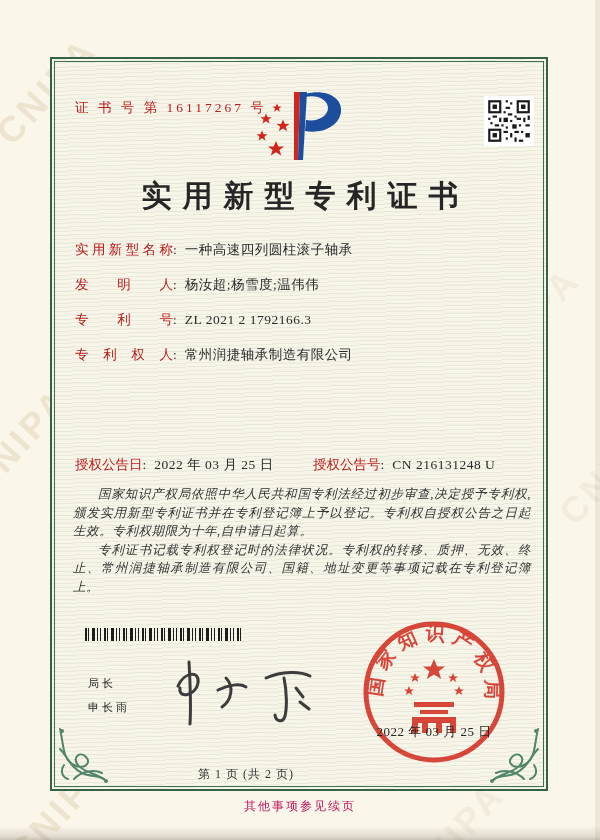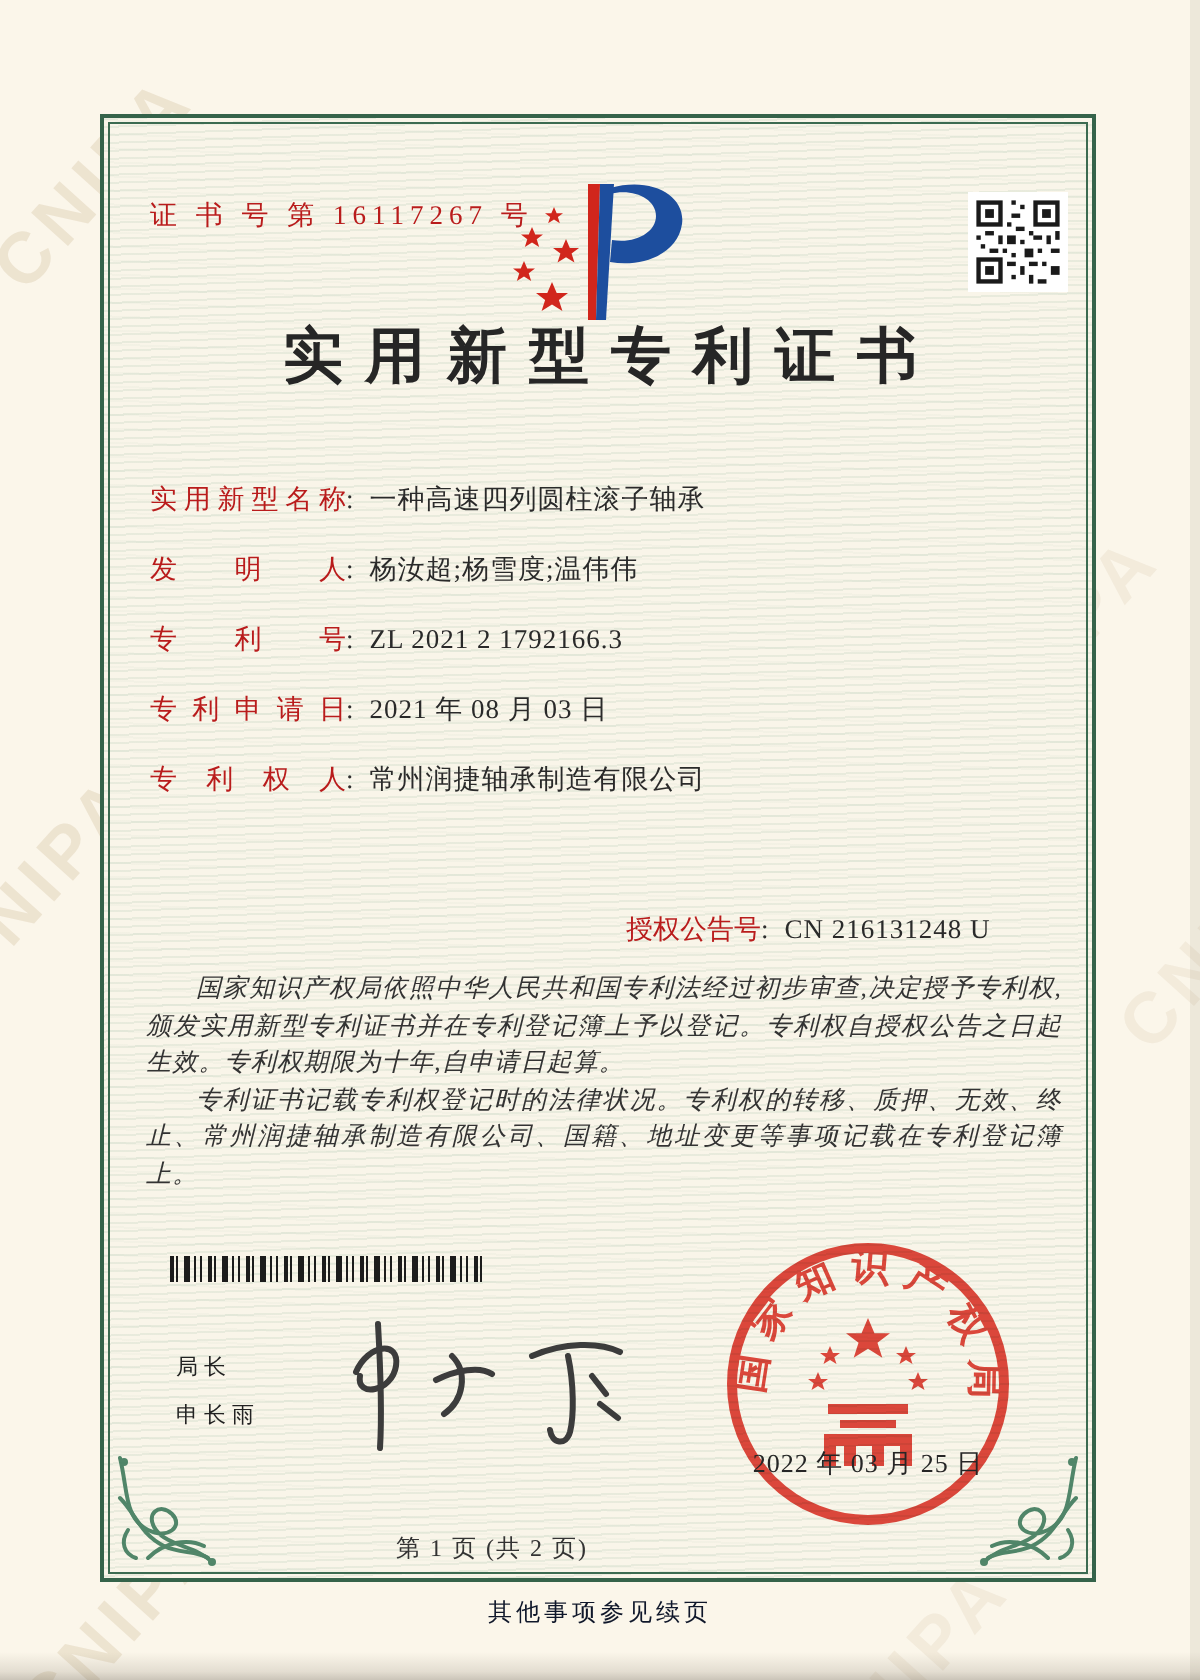--- a/index.html
+++ b/index.html
@@ -32,21 +32,21 @@
     content:"";position:absolute;inset:2px;border:1px solid #3c6b51;pointer-events:none;
   }
   .corner{position:absolute;width:78px;height:78px;pointer-events:none;}
   .corner.bl{left:2px;bottom:2px;}
   .corner.br{right:2px;bottom:2px;transform:scaleX(-1);}
   
   .cert-no{position:absolute;left:75px;top:99px;font-size:13.5px;letter-spacing:3px;color:#b91c1c;}
   .logo{position:absolute;left:250px;top:84px;}
   .qr{position:absolute;left:484px;top:96px;background:#fff;padding:2px;}
   .title{
-    position:absolute;left:0;top:158px;width:600px;text-align:center;
+    position:absolute;left:0;top:176px;width:600px;text-align:center;
     font-size:30px;font-weight:bold;letter-spacing:11px;text-indent:11px;color:#262626;
   }
   
   .fields{position:absolute;left:75px;top:241px;width:455px;}
   .frow{height:22px;margin-bottom:13px;font-size:13.5px;white-space:nowrap;}
   .flabel{display:inline-block;width:98px;text-align:justify;text-align-last:justify;color:#b91c1c;}
   .fcolon{margin-right:8px;}
   .fvalue{letter-spacing:0.5px;color:#2a2a2a;}
   .grant{position:absolute;left:75px;top:456px;width:470px;font-size:13.5px;white-space:nowrap;}
   .grant .g2{position:absolute;left:238px;top:0;}
@@ -73,21 +73,21 @@
     font-size:11px;letter-spacing:3px;color:#222;font-weight:500;
   }
   .director div{margin-bottom:9px;}
   .signature{position:absolute;left:150px;top:650px;}
   .seal{position:absolute;left:356px;top:614px;mix-blend-mode:multiply;}
   .seal-date{
     position:absolute;left:358px;top:723px;width:152px;text-align:center;
     font-size:13px;letter-spacing:0.5px;color:#262626;white-space:nowrap;
   }
   .page-info{position:absolute;left:0;top:766px;width:492px;text-align:center;font-size:12px;letter-spacing:1px;color:#333;}
-  .footer-note{position:absolute;left:0;top:798px;width:600px;text-align:center;font-size:12px;letter-spacing:2px;color:#0f172a;}
+  .footer-note{position:absolute;left:0;top:798px;width:600px;text-align:center;font-size:12px;letter-spacing:2px;color:#be185d;}
   
   .scan-bottom{position:absolute;left:0;bottom:0;width:600px;height:14px;
     background:linear-gradient(180deg,rgba(0,0,0,0) 0%,rgba(120,110,95,0.18) 70%,rgba(90,82,70,0.30) 100%);}
   .scan-right{position:absolute;right:0;top:0;width:5px;height:840px;background:rgba(140,128,108,0.12);}
 </style>
 </head>
 <body>
 
 <div class="wm" style="left:-18px;top:70px;">CNIPA</div>
 <div class="wm light" style="left:235px;top:165px;">CNIPA</div>
@@ -188,28 +188,28 @@
   <div class="frow">
     <span class="flabel">实用新型名称</span><span class="fcolon">:</span><span class="fvalue">一种高速四列圆柱滚子轴承</span>
   </div>
   <div class="frow">
     <span class="flabel">发明人</span><span class="fcolon">:</span><span class="fvalue">杨汝超;杨雪度;温伟伟</span>
   </div>
   <div class="frow">
     <span class="flabel">专利号</span><span class="fcolon">:</span><span class="fvalue">ZL 2021 2 1792166.3</span>
   </div>
   <div class="frow">
-    <span class="flabel">专利申请日</span><span class="fcolon">:</span><span class="fvalue">2021 年 08 月 03 日</span>
-  </div>
-  <div class="frow">
     <span class="flabel">专利权人</span><span class="fcolon">:</span><span class="fvalue">常州润捷轴承制造有限公司</span>
   </div>
 </div>
 
 <div class="grant">
+  <span>
+    <span class="flabel" style="width:auto;">授权公告日</span><span class="fcolon">:</span><span class="fvalue">2022 年 03 月 25 日</span>
+  </span>
   <span class="g2">
     <span class="flabel" style="width:auto;">授权公告号</span><span class="fcolon">:</span><span class="fvalue">CN 216131248 U</span>
   </span>
 </div>
 
 <div class="bodytext">
   <p>国家知识产权局依照中华人民共和国专利法经过初步审查,决定授予专利权,颁发实用新型专利证书并在专利登记簿上予以登记。专利权自授权公告之日起生效。专利权期限为十年,自申请日起算。</p>
   <p>专利证书记载专利权登记时的法律状况。专利权的转移、质押、无效、终止、常州润捷轴承制造有限公司、国籍、地址变更等事项记载在专利登记簿上。</p>
 </div>
 

